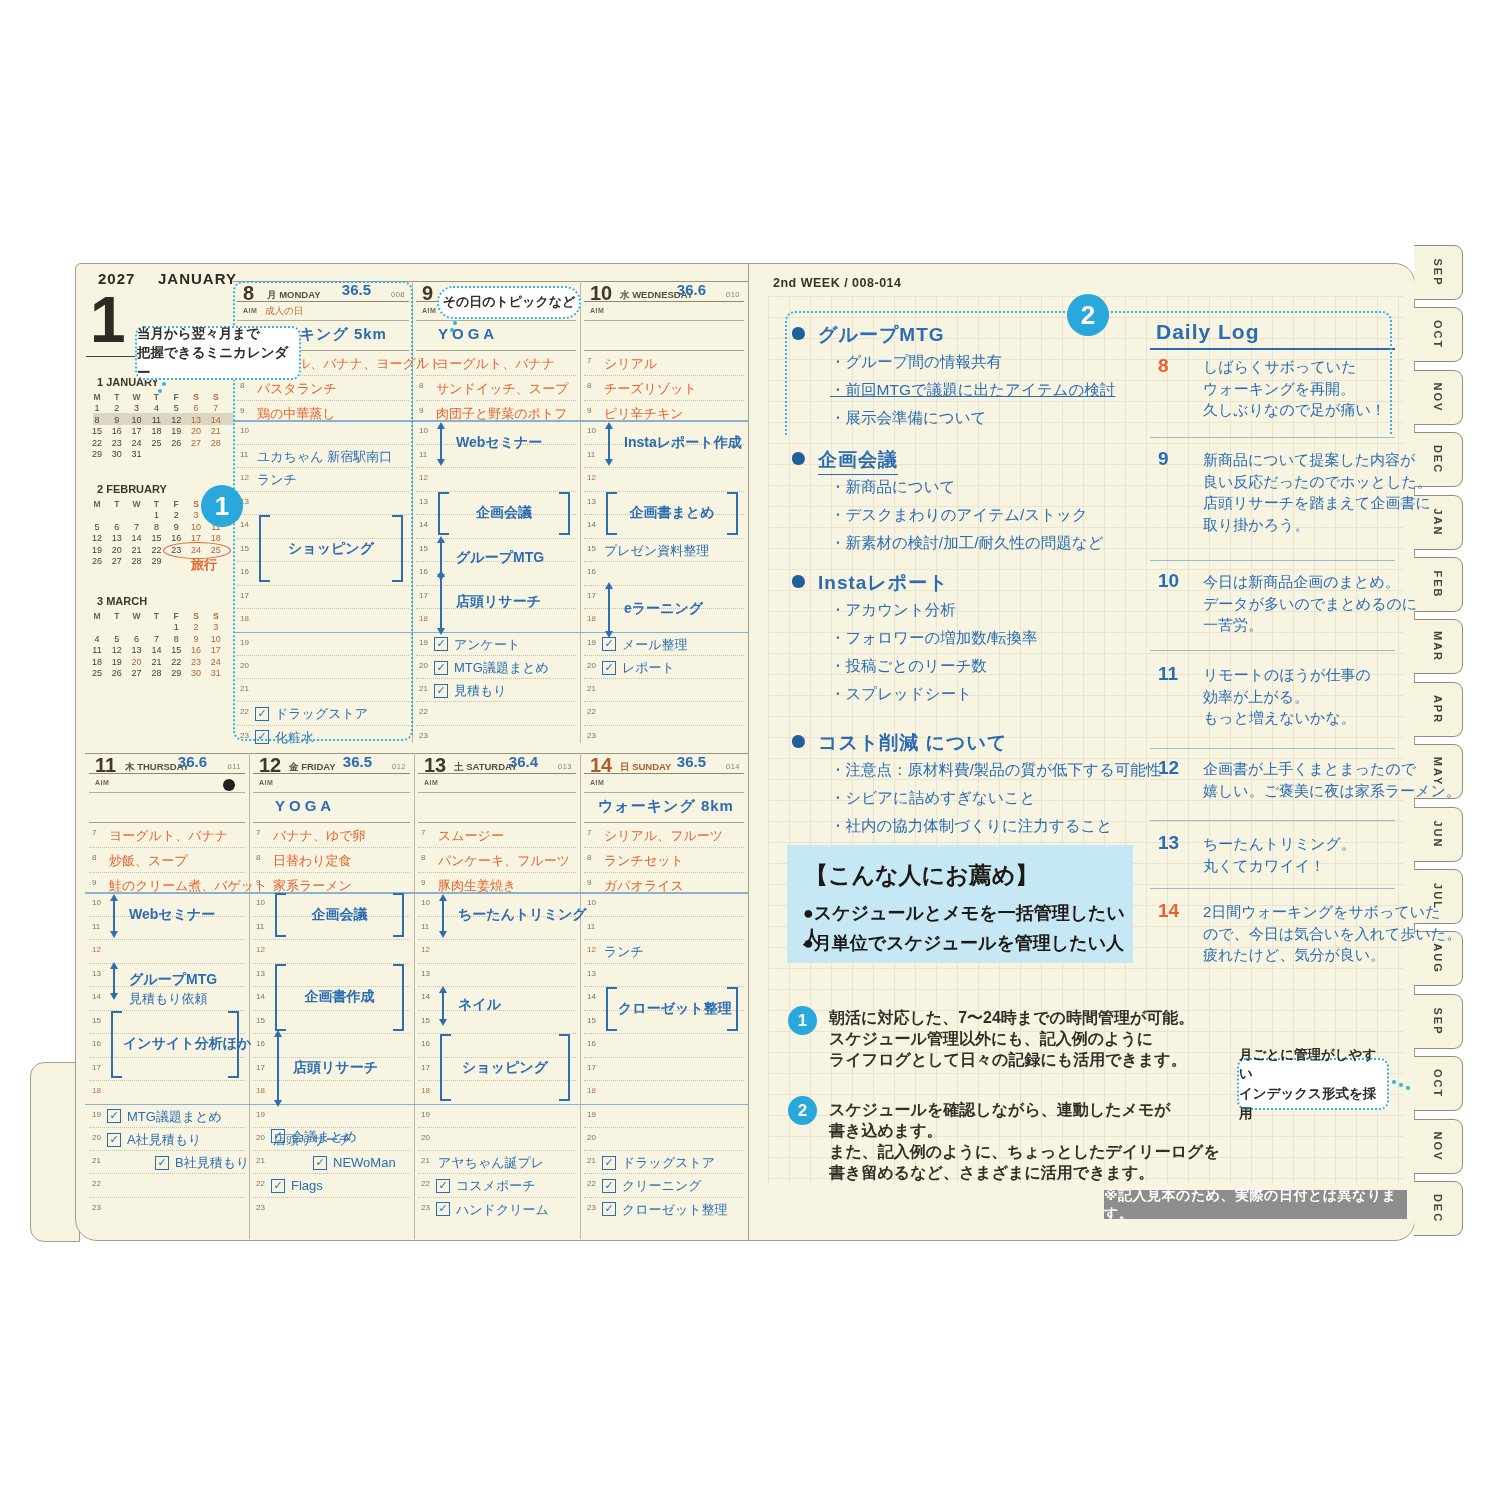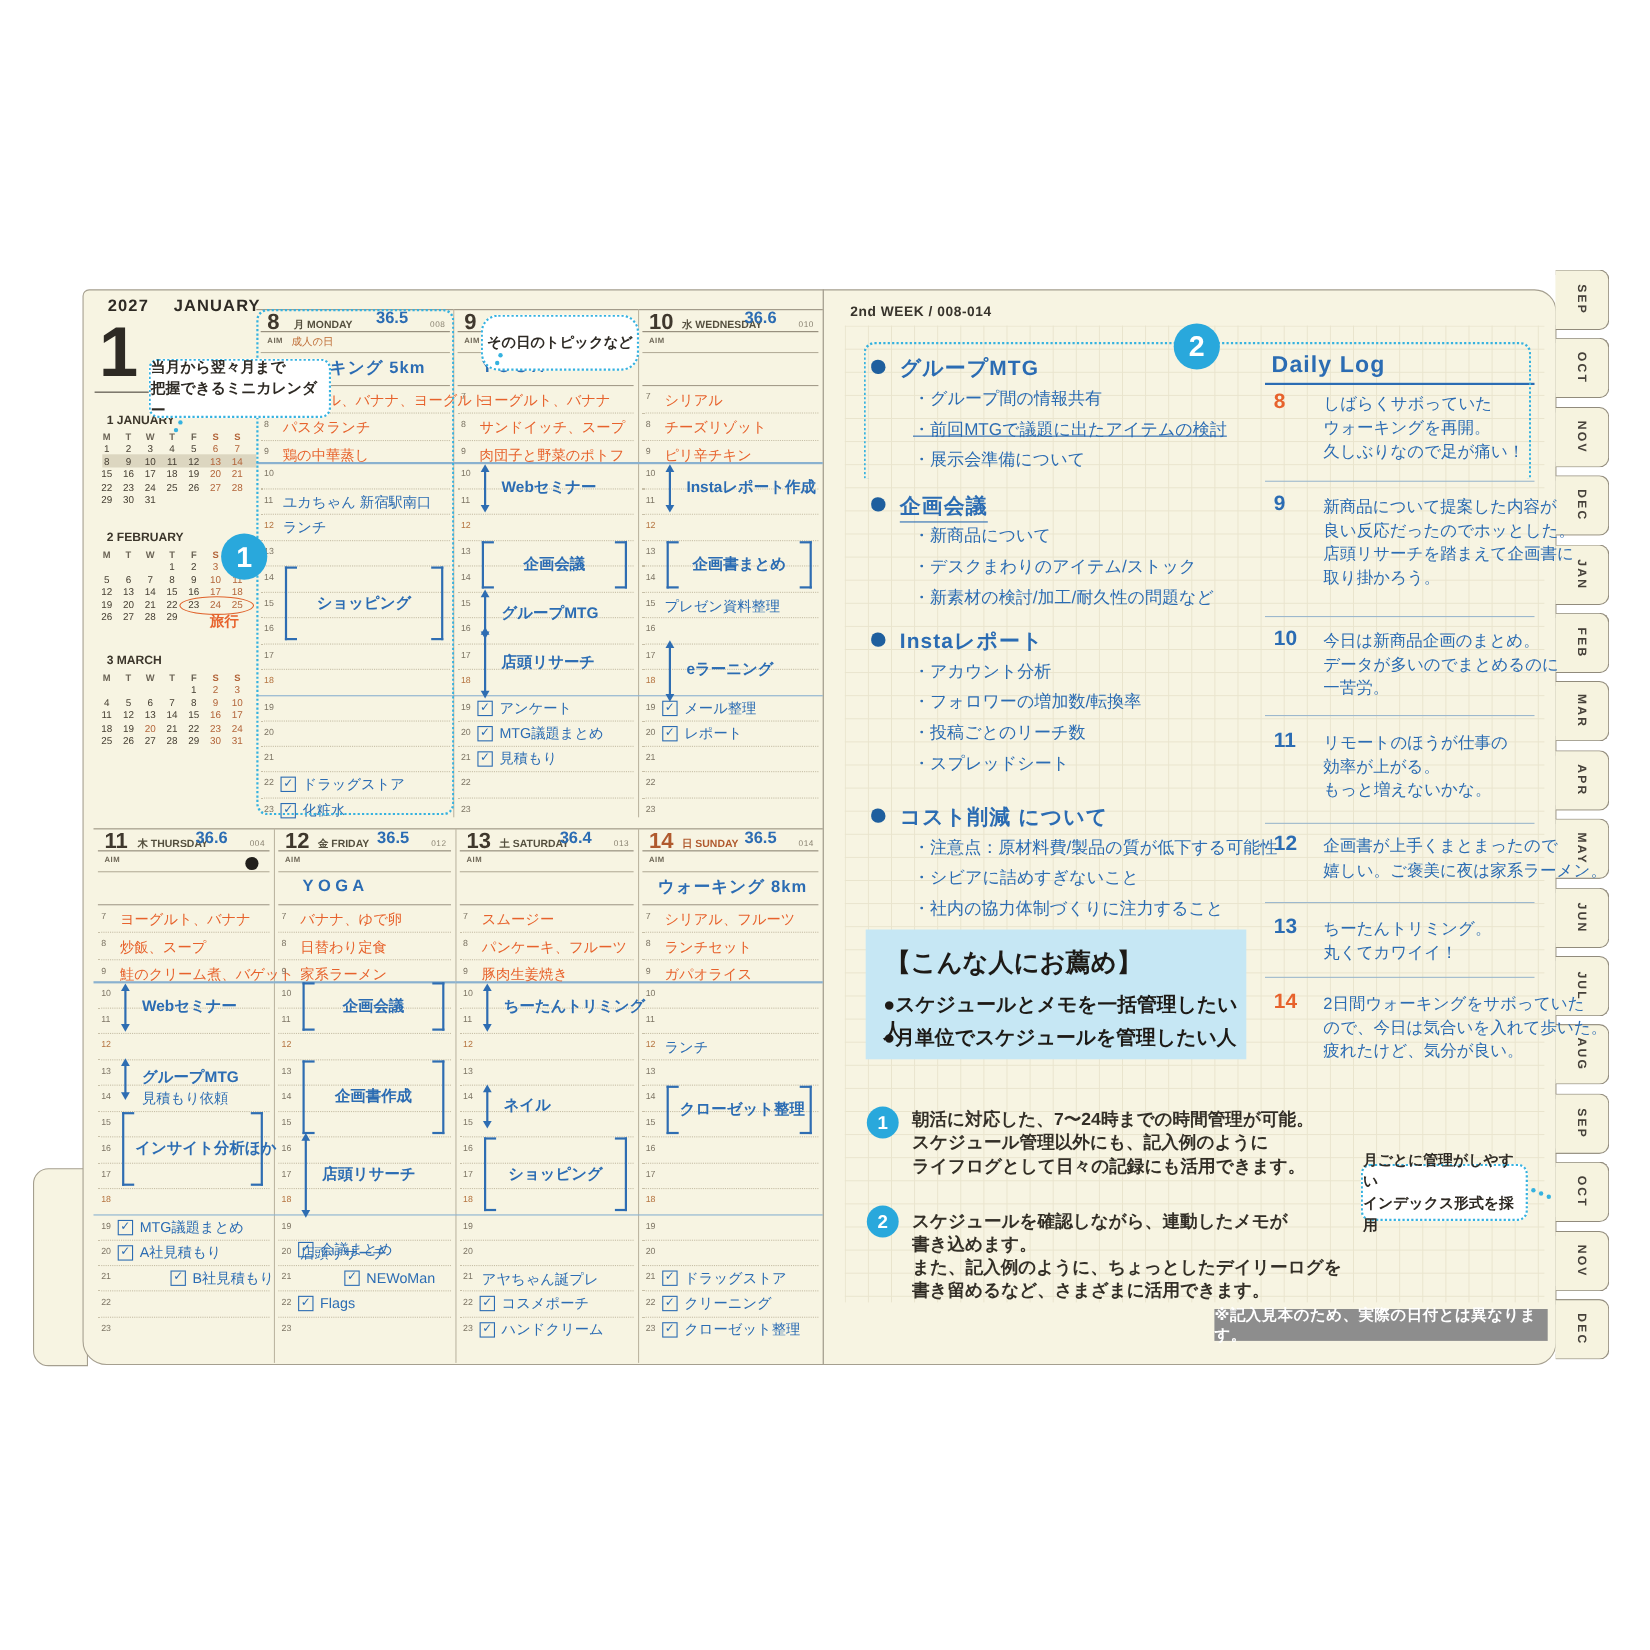--- a/index.html
+++ b/index.html
@@ -437,21 +437,21 @@
         <div class="entry" style="left:24px;top:260.5px;">プレゼン資料整理</div>
         <div class="varrow" style="left:28px;top:303.8px;height:49.94999999999999px;"></div>
         <div class="arrow-label" style="left:44px;top:318.775px;">eラーニング</div>
         <div class="check" style="top:353.5px;"><span class="checkbox">✓</span><span class="checktext">メール整理</span></div>
         <div class="check" style="top:376.8px;"><span class="checkbox">✓</span><span class="checktext">レポート</span></div>
       </div>
       <div class="daycol" style="left:85px;top:753px;width:164px;height:486px;">
         <div style="position:absolute;left:10px;top:1px;font-size:20px;font-weight:bold;color:#3f382d;">11</div>
         <div class="dow-lbl" style="position:absolute;left:40px;top:8px;color:#55503f;">木 THURSDAY</div>
         <div style="position:absolute;right:42px;top:0;font-size:15px;font-weight:bold;color:#2b6cb3;">36.6</div>
-        <div style="position:absolute;right:8px;top:9px;font-size:7.5px;color:#8a8372;letter-spacing:.5px;">004</div>
+        <div style="position:absolute;right:8px;top:9px;font-size:7.5px;color:#8a8372;letter-spacing:.5px;">011</div>
         <div style="position:absolute;left:4px;right:4px;top:20px;height:1px;background:#8d8675;"></div>
         <div style="position:absolute;left:10px;top:26px;font-size:7px;font-weight:bold;color:#6e6757;letter-spacing:.5px;">AIM</div>
         <div style="position:absolute;right:14px;top:26px;width:12px;height:12px;border-radius:50%;background:#22201c;"></div>
         <div style="position:absolute;left:4px;right:4px;top:39px;height:1px;background:#b5ae9a;"></div>
         <div style="position:absolute;left:4px;right:4px;top:69px;height:1px;background:#a49c8a;"></div>
         <div class="dothr" style="left:4px;right:4px;top:94px;"></div>
         <div class="dothr" style="left:4px;right:4px;top:119px;"></div>
         <div class="blueline" style="left:0;right:0;top:139px;height:1.5px;background:#8ab1cf;"></div>
         <div class="dothr" style="left:4px;right:4px;top:162.5px;"></div>
         <div class="dothr" style="left:4px;right:4px;top:186px;"></div>
@@ -684,21 +684,21 @@
   <div class="dotted-cyan" style="left:785px;top:311px;width:607px;height:124px;border-bottom:none;border-radius:10px 10px 0 0;z-index:30;"></div>
 
   <div class="num-circle" style="left:201px;top:485px;width:42px;height:42px;font-size:26px;">1</div>
   <div class="num-circle" style="left:1067px;top:294px;width:42px;height:42px;font-size:26px;">2</div>
 
   <div class="callout" style="left:135px;top:326px;width:166px;height:54px;font-size:13.5px;">当月から翌々月まで
 把握できるミニカレンダー</div>
   <div class="tail-dot" style="left:162px;top:382px;"></div>
   <div class="tail-dot" style="left:158px;top:389px;"></div>
 
-  <div class="callout" style="left:437px;top:286px;width:144px;height:51px;font-size:13px;border-radius:16px;">その日のトピックなど</div>
+  <div class="callout" style="left:437px;top:286px;width:144px;height:33px;font-size:13px;border-radius:16px;">その日のトピックなど</div>
   <div class="tail-dot" style="left:453px;top:321px;"></div>
   <div class="tail-dot" style="left:450px;top:328px;"></div>
 
   <div class="callout" style="left:1237px;top:1058px;width:152px;height:52px;font-size:13.5px;">月ごとに管理がしやすい
 インデックス形式を採用</div>
   <div class="tail-dot" style="left:1392px;top:1080px;"></div>
   <div class="tail-dot" style="left:1399px;top:1083px;"></div>
   <div class="tail-dot" style="left:1406px;top:1086px;"></div>
 
   <div class="abs" style="left:773px;top:276px;font-size:12.5px;font-weight:bold;color:#37332b;letter-spacing:.5px;">2nd WEEK / 008-014</div>

